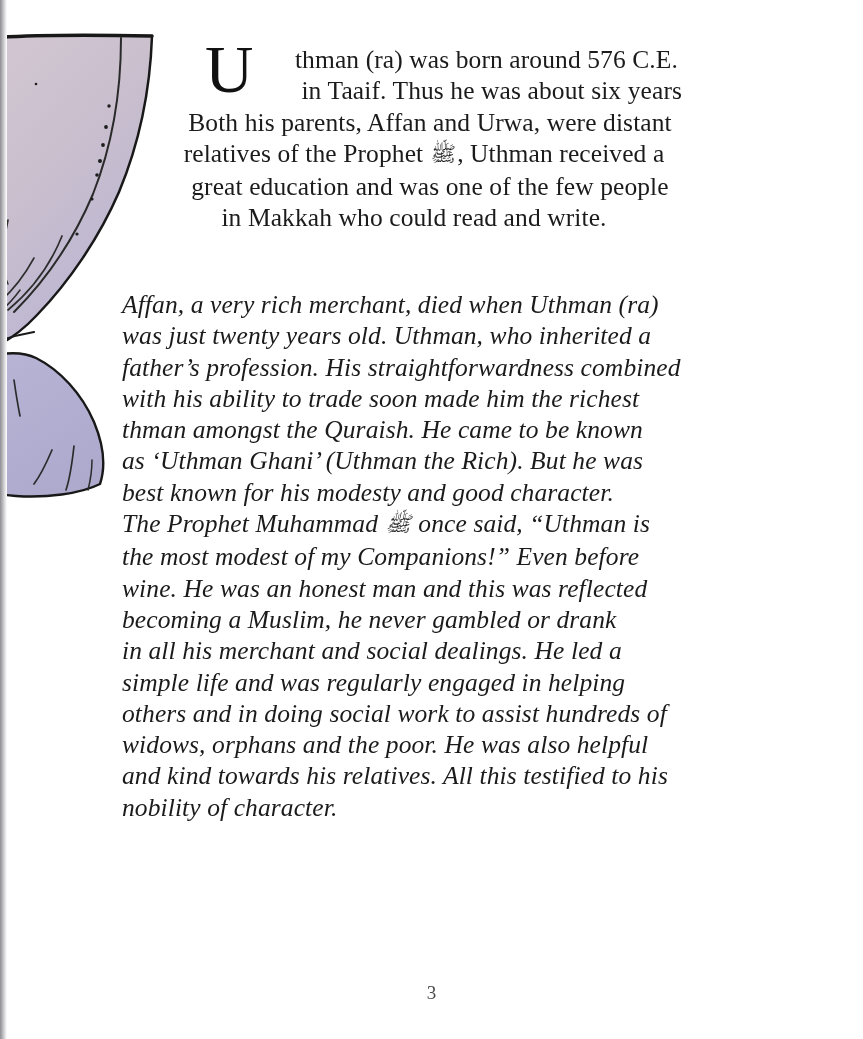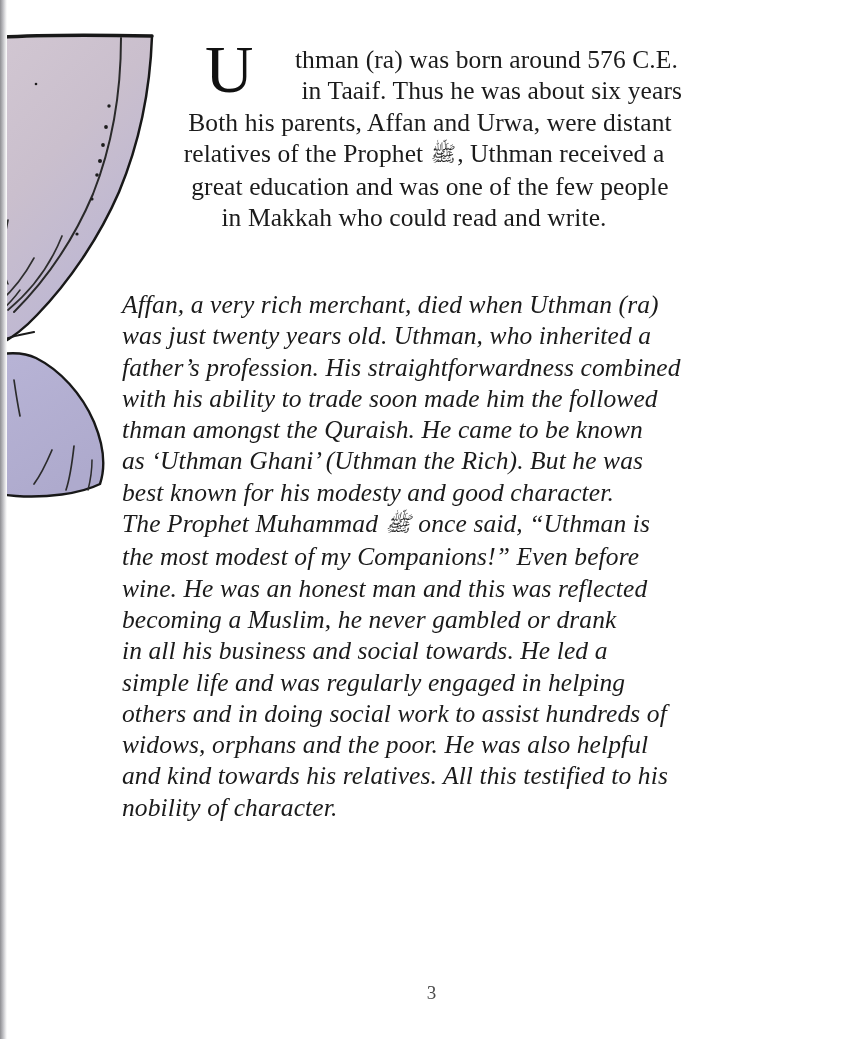--- a/index.html
+++ b/index.html
@@ -207,29 +207,29 @@
       <span class="tline l4">Both his parents, Affan and Urwa, were distant</span>
       <span class="tline l5">relatives of the Prophet <span class="salutation">ﷺ</span>, Uthman received a</span>
       <span class="tline l6">great education and was one of the few people</span>
       <span class="tline l7">in Makkah who could read and write.</span>
     </div>
 
     <div class="body-paragraph">
       <span class="tline">Affan, a very rich merchant, died when Uthman (ra)</span>
       <span class="tline">was just twenty years old. Uthman, who inherited a</span>
       <span class="tline">father’s profession. His straightforwardness combined</span>
-      <span class="tline">with his ability to trade soon made him the followed</span>
+      <span class="tline">with his ability to trade soon made him the richest</span>
       <span class="tline">thman amongst the Quraish. He came to be known</span>
       <span class="tline">as ‘Uthman Ghani’ (Uthman the Rich). But he was</span>
       <span class="tline">best known for his modesty and good character.</span>
       <span class="tline">The Prophet Muhammad <span class="salutation">ﷺ</span> once said, “Uthman is</span>
       <span class="tline">the most modest of my Companions!” Even before</span>
       <span class="tline">wine. He was an honest man and this was reflected</span>
       <span class="tline">becoming a Muslim, he never gambled or drank</span>
-      <span class="tline">in all his business and social towards. He led a</span>
+      <span class="tline">in all his merchant and social dealings. He led a</span>
       <span class="tline">simple life and was regularly engaged in helping</span>
       <span class="tline">others and in doing social work to assist hundreds of</span>
       <span class="tline">widows, orphans and the poor. He was also helpful</span>
       <span class="tline">and kind towards his relatives. All this testified to his</span>
       <span class="tline">nobility of character.</span>
     </div>
 
   </div>
 
   <div class="page-number">3</div>

